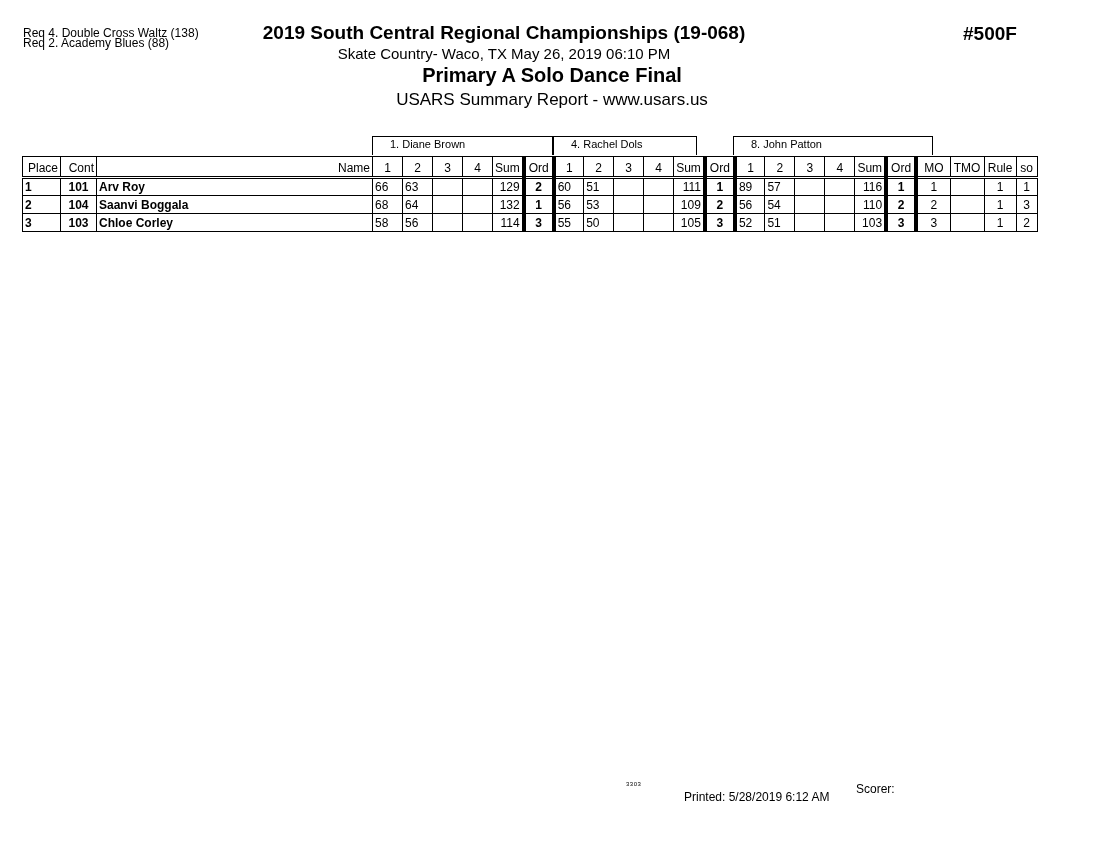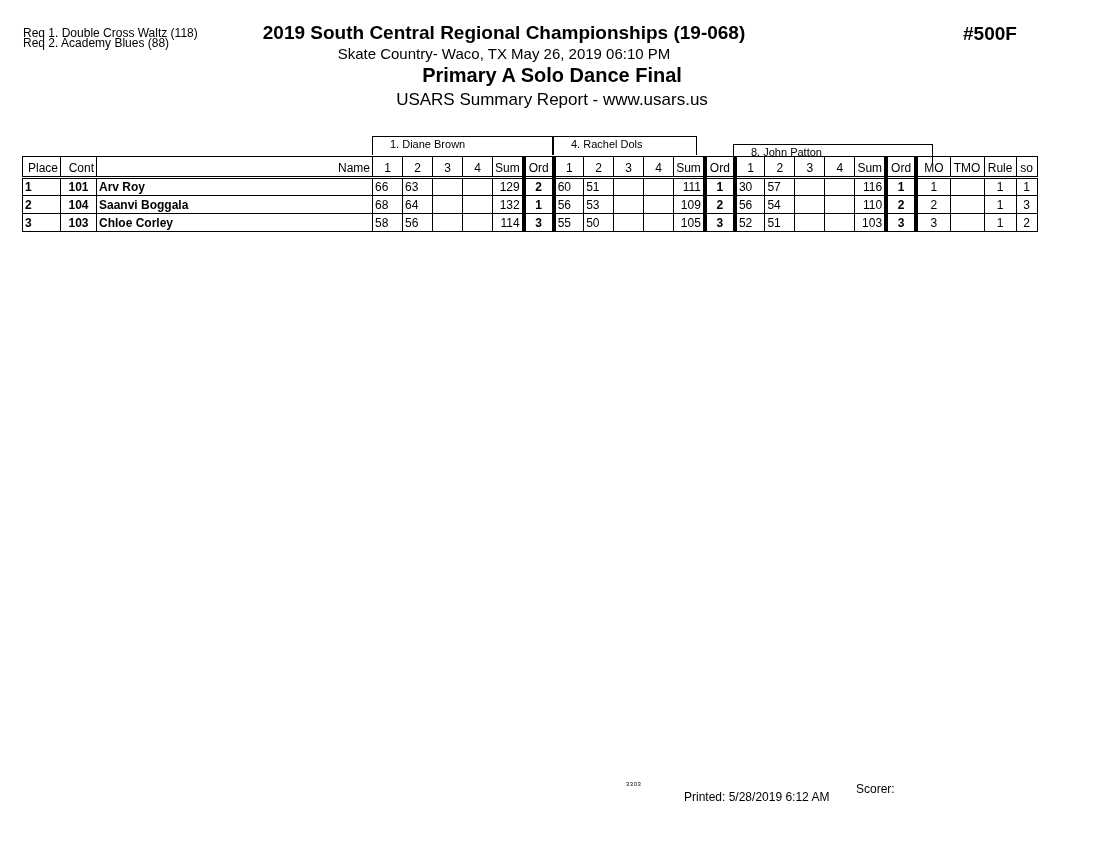--- a/index.html
+++ b/index.html
@@ -25,32 +25,32 @@
   table.res td.c { text-align:center; }
   table.res td.r { text-align:right; }
   table.res td.b { font-weight:bold; }
   table.res td.thickR { border-right:4px solid #000; }
   .foot { top:782px; font-size:12px; }
   #sup { top:781px; left:626px; font-size:6px; letter-spacing:0.5px; }
 </style>
 </head>
 <body>
 
-<div class="abs req" style="top:26px;">Req  1.  Double Cross Waltz (118)</div>
+<div class="abs req" style="top:26px;">Req  4.  Double Cross Waltz (138)</div>
 <div class="abs req" style="top:36px;">Req  2.  Academy Blues (88)</div>
 
 <div class="abs title" id="t1">2019 South Central Regional Championships (19-068)</div>
 <div class="abs title" id="t2">Skate Country- Waco, TX  May 26, 2019  06:10 PM</div>
 <div class="abs title" id="t3">Primary A Solo Dance Final</div>
 <div class="abs title" id="t4">USARS Summary Report - www.usars.us</div>
 <div class="abs" id="code">#500F</div>
 
 <div class="jh" style="left:372px; width:181px;">1.  Diane  Brown</div>
 <div class="jh" style="left:553px; width:144px;">4.  Rachel Dols</div>
-<div class="jh last" style="left:733px; width:200px;margin-top:8px;">8.  John Patton</div>
+<div class="jh last" style="left:733px; width:200px;">8.  John Patton</div>
 
 <table class="res">
   <colgroup>
     <col style="width:38px">
       <col style="width:36px">
       <col style="width:276px">
     <col style="width:30px">
       <col style="width:30px">
       <col style="width:30px">
       <col style="width:30px">
@@ -111,21 +111,21 @@
     <td></td>
     <td></td>
     <td class="r thickR">129</td>
     <td class="c b thickR">2</td>
     <td>60</td>
     <td>51</td>
     <td></td>
     <td></td>
     <td class="r thickR">111</td>
     <td class="c b thickR">1</td>
-    <td>30</td>
+    <td>89</td>
     <td>57</td>
     <td></td>
     <td></td>
     <td class="r thickR">116</td>
     <td class="c b thickR">1</td>
     <td class="c">1</td>
     <td class="c"></td>
     <td class="c">1</td>
     <td class="c">1</td>
   </tr>

